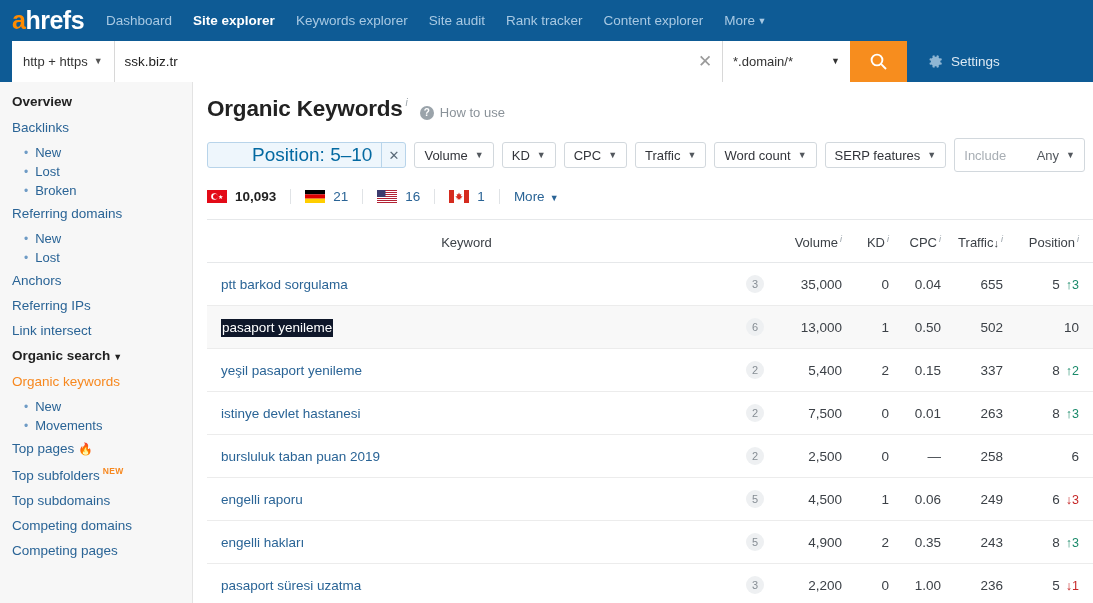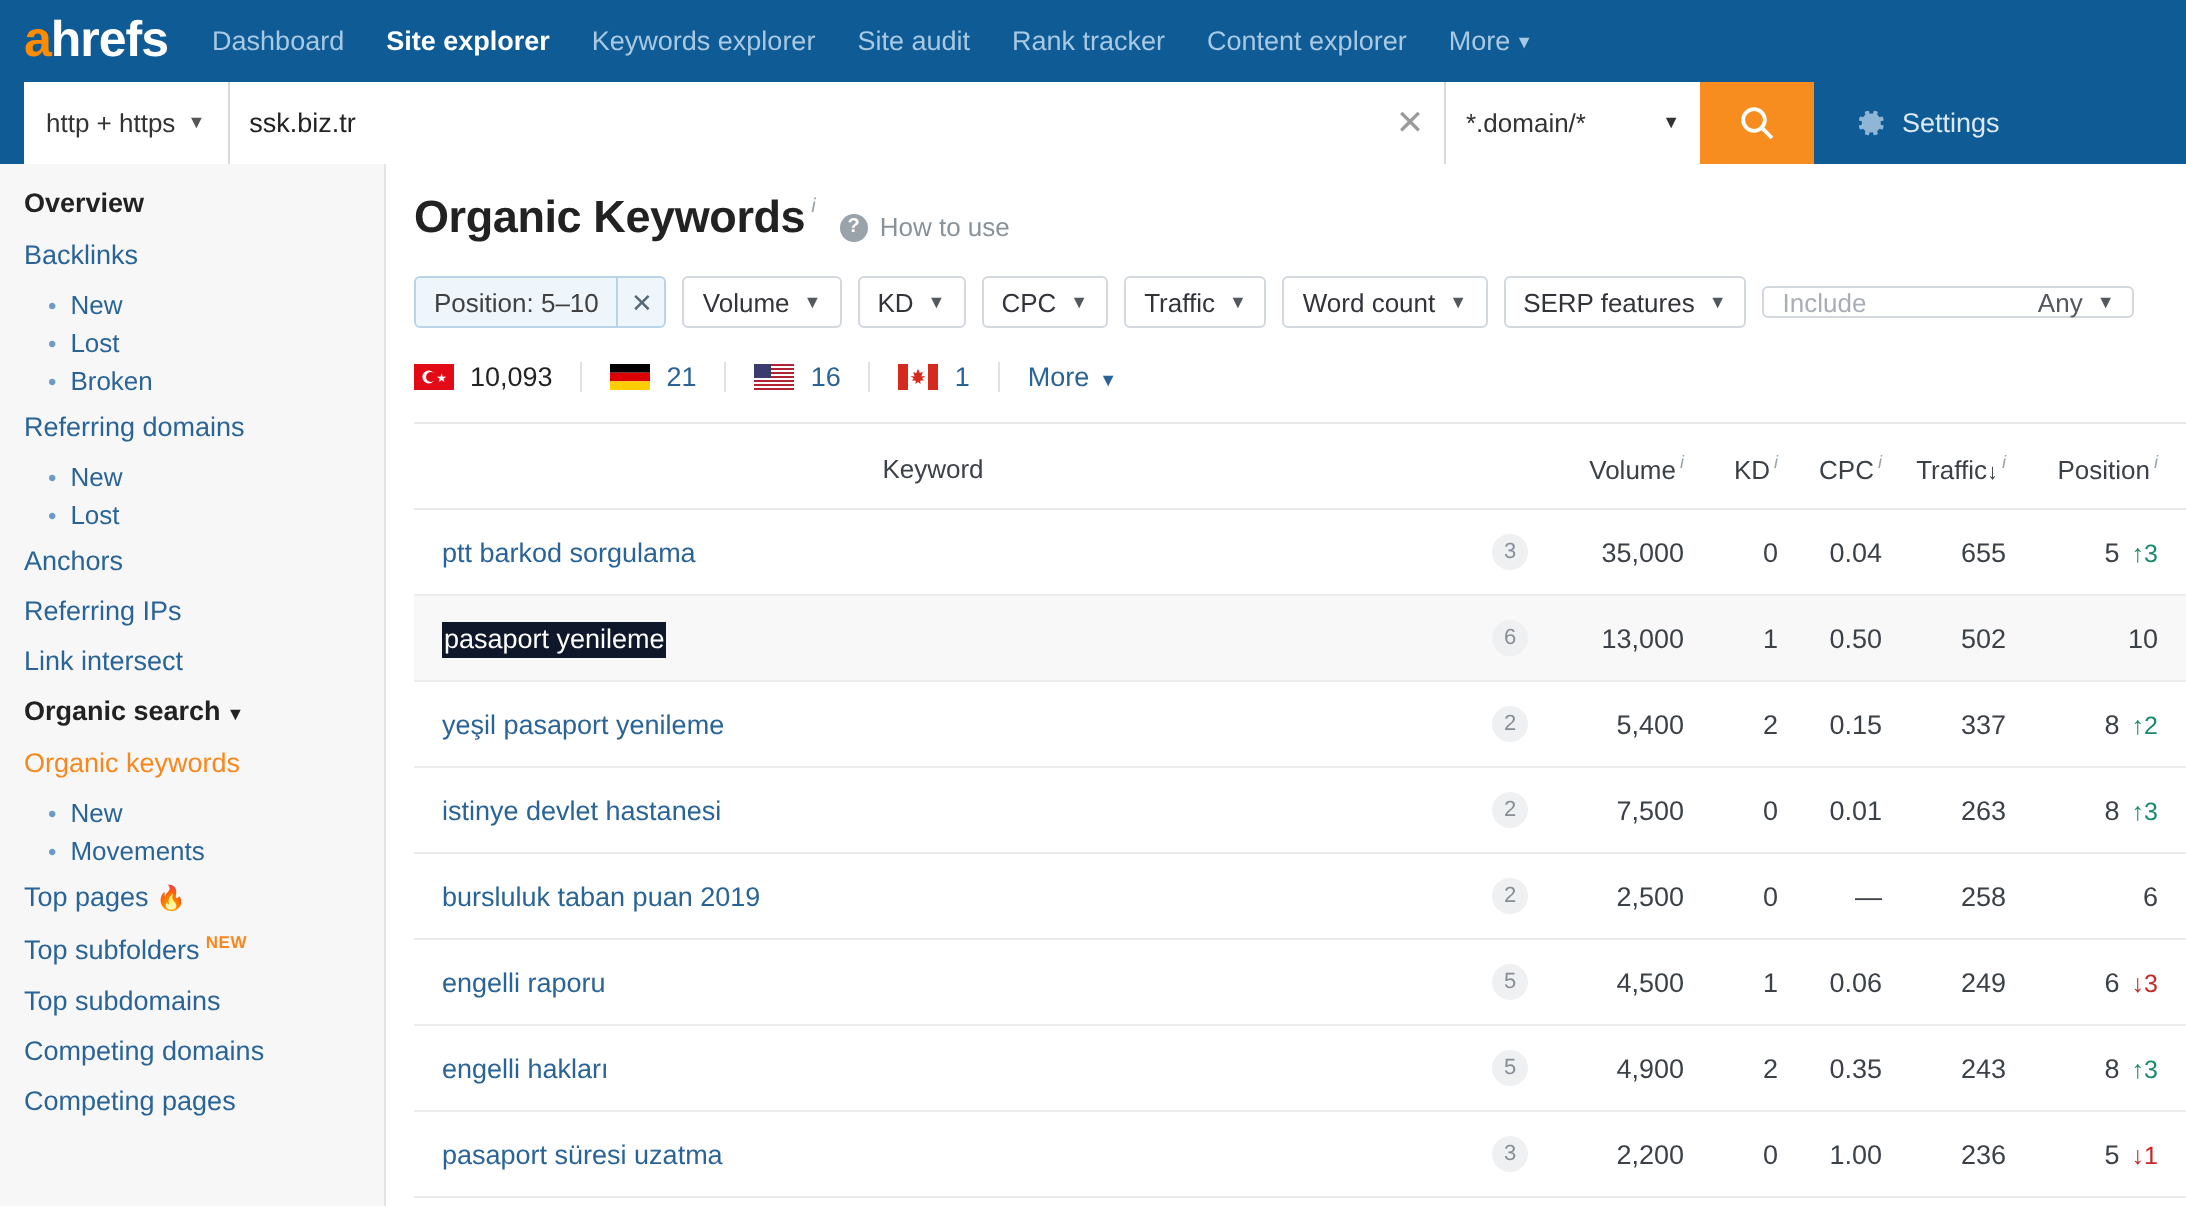--- a/index.html
+++ b/index.html
@@ -215,31 +215,32 @@
     display: flex; align-items: stretch;
     border: 1px solid #b8d4ea;
     border-radius: 3px;
     background: #eef6fc;
     margin-right: 8px;
     cursor: pointer;
   }
   .chip-active .lbl {
     display: flex; align-items: center;
     padding: 0 9px;
-    font-size: 13px; color: #404040;
-    white-space: nowrap;
+    font-size: 19px; color: #0369a1;
+    white-space: nowrap;
+    margin-left: 35px;
   }
   .chip-active .xbtn {
     display: flex; align-items: center; justify-content: center;
     width: 24px;
     border-left: 1px solid #b8d4ea;
     color: #5a6a78; font-size: 13px;
   }
   .chip-include {
-    height: 16px;
+    height: 34px;
     border: 1px solid #d2d8dd;
     border-radius: 3px;
     background: #fff;
     display: flex; align-items: center;
     justify-content: space-between;
     padding: 0 9px;
     width: 186px;
     margin-right: 8px;
     cursor: text;
   }
@@ -259,21 +260,21 @@
     display: flex; align-items: center;
     cursor: pointer;
     padding-right: 14px;
     border-right: 1px solid #e0e3e6;
     margin-right: 14px;
     white-space: nowrap;
   }
   .ct:last-of-type { border-right: 0; }
   .ct .flag { margin-right: 8px; display: block; }
   .ct .num { font-size: 13.5px; color: #2a6496; }
-  .ct.sel .num { color: #222; font-weight: normal; }
+  .ct.sel .num { color: #222; font-weight: bold; }
   .more-ct {
     font-size: 13.5px; color: #2a6496; cursor: pointer; white-space: nowrap;
   }
   .more-ct .caret { font-size: 9px; margin-left: 5px; }
 
   
   table.kw {
     width: 100%;
     border-collapse: collapse;
     table-layout: fixed;

